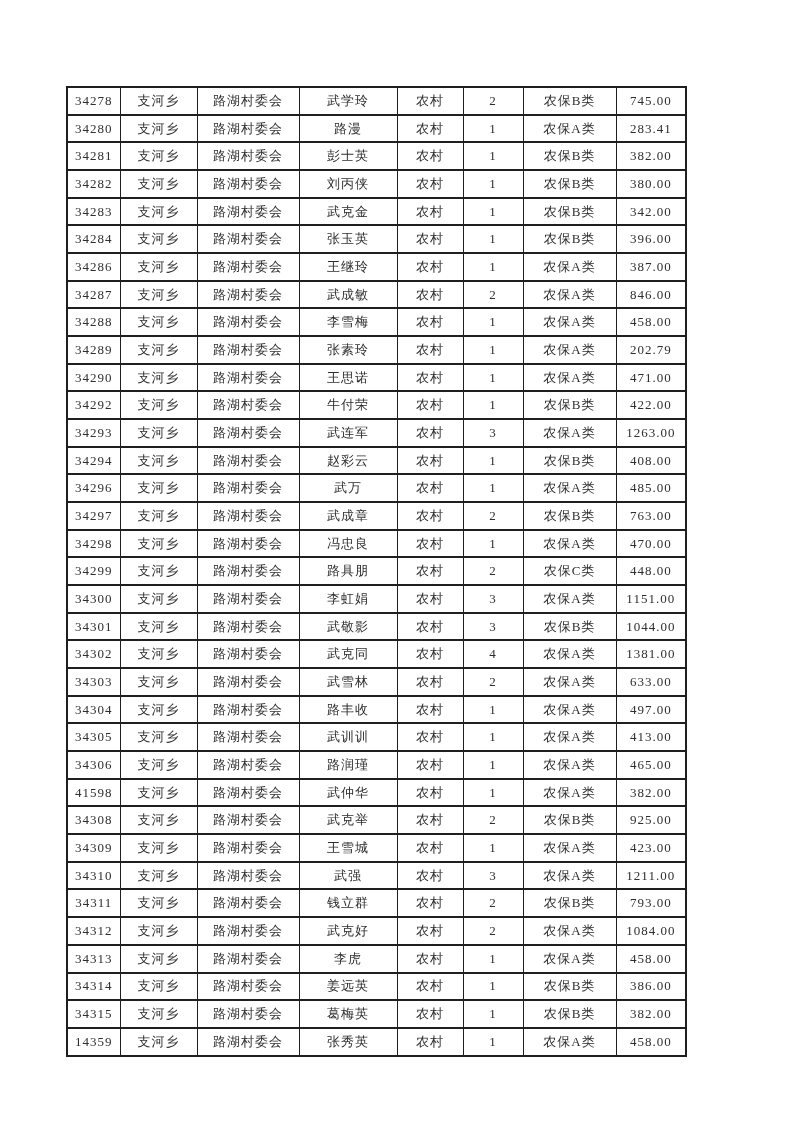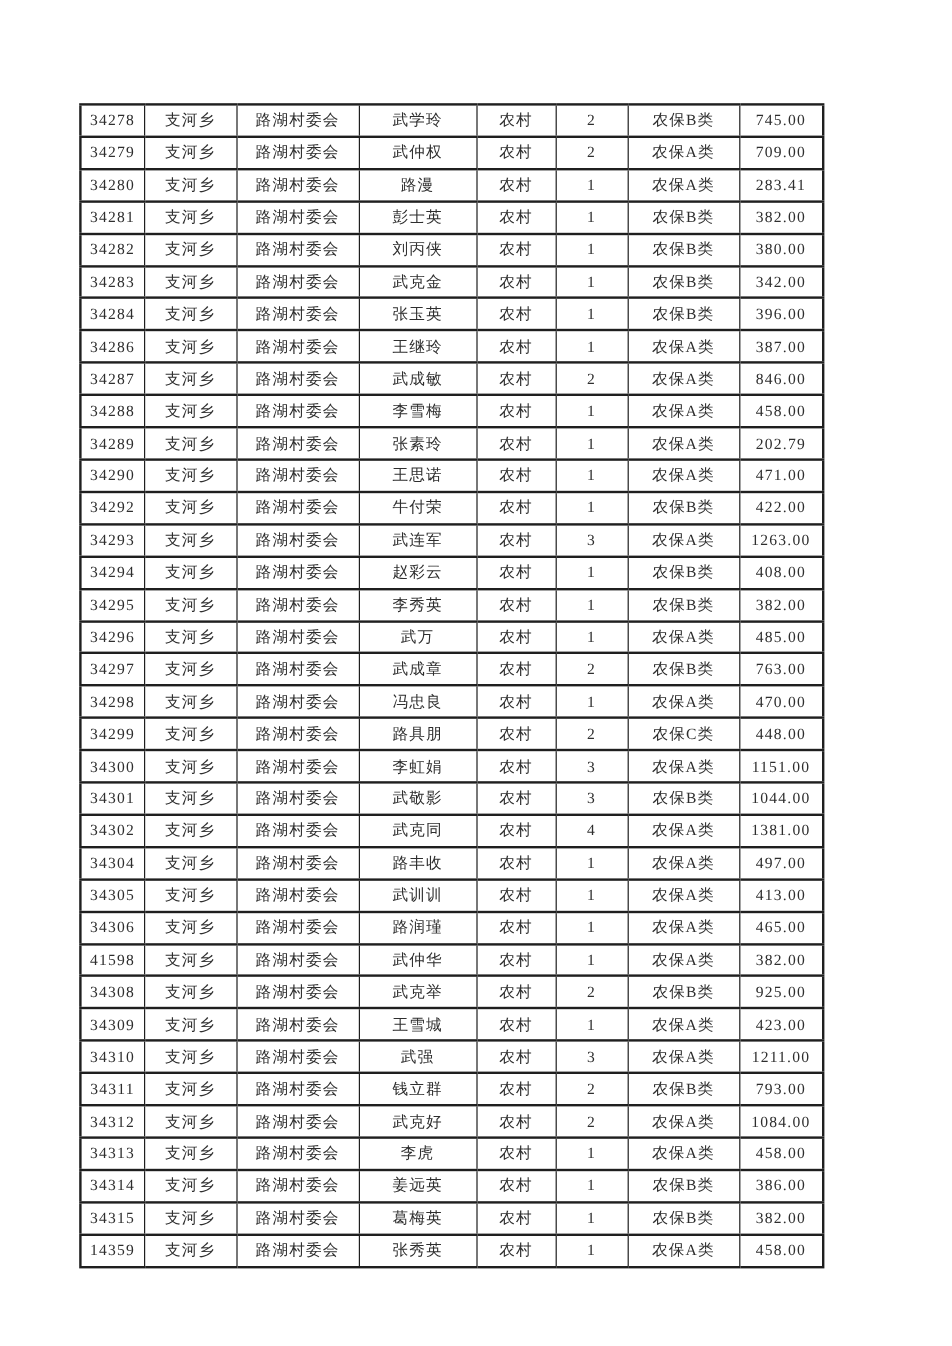--- a/index.html
+++ b/index.html
@@ -70,30 +70,20 @@
           <td class="col-id">34278</td>
           <td class="col-township">支河乡</td>
           <td class="col-village">路湖村委会</td>
           <td class="col-name">武学玲</td>
           <td class="col-residence_type">农村</td>
           <td class="col-person_count">2</td>
           <td class="col-insurance_type">农保B类</td>
           <td class="col-amount">745.00</td>
         </tr>
         <tr>
-          <td class="col-id">34279</td>
-          <td class="col-township">支河乡</td>
-          <td class="col-village">路湖村委会</td>
-          <td class="col-name">武仲权</td>
-          <td class="col-residence_type">农村</td>
-          <td class="col-person_count">2</td>
-          <td class="col-insurance_type">农保A类</td>
-          <td class="col-amount">709.00</td>
-        </tr>
-        <tr>
           <td class="col-id">34280</td>
           <td class="col-township">支河乡</td>
           <td class="col-village">路湖村委会</td>
           <td class="col-name">路漫</td>
           <td class="col-residence_type">农村</td>
           <td class="col-person_count">1</td>
           <td class="col-insurance_type">农保A类</td>
           <td class="col-amount">283.41</td>
         </tr>
         <tr>
@@ -208,30 +198,20 @@
         </tr>
         <tr>
           <td class="col-id">34294</td>
           <td class="col-township">支河乡</td>
           <td class="col-village">路湖村委会</td>
           <td class="col-name">赵彩云</td>
           <td class="col-residence_type">农村</td>
           <td class="col-person_count">1</td>
           <td class="col-insurance_type">农保B类</td>
           <td class="col-amount">408.00</td>
-        </tr>
-        <tr>
-          <td class="col-id">34295</td>
-          <td class="col-township">支河乡</td>
-          <td class="col-village">路湖村委会</td>
-          <td class="col-name">李秀英</td>
-          <td class="col-residence_type">农村</td>
-          <td class="col-person_count">1</td>
-          <td class="col-insurance_type">农保B类</td>
-          <td class="col-amount">382.00</td>
         </tr>
         <tr>
           <td class="col-id">34296</td>
           <td class="col-township">支河乡</td>
           <td class="col-village">路湖村委会</td>
           <td class="col-name">武万</td>
           <td class="col-residence_type">农村</td>
           <td class="col-person_count">1</td>
           <td class="col-insurance_type">农保A类</td>
           <td class="col-amount">485.00</td>
@@ -288,20 +268,30 @@
         </tr>
         <tr>
           <td class="col-id">34302</td>
           <td class="col-township">支河乡</td>
           <td class="col-village">路湖村委会</td>
           <td class="col-name">武克同</td>
           <td class="col-residence_type">农村</td>
           <td class="col-person_count">4</td>
           <td class="col-insurance_type">农保A类</td>
           <td class="col-amount">1381.00</td>
+        </tr>
+        <tr>
+          <td class="col-id">34303</td>
+          <td class="col-township">支河乡</td>
+          <td class="col-village">路湖村委会</td>
+          <td class="col-name">武雪林</td>
+          <td class="col-residence_type">农村</td>
+          <td class="col-person_count">2</td>
+          <td class="col-insurance_type">农保A类</td>
+          <td class="col-amount">633.00</td>
         </tr>
         <tr>
           <td class="col-id">34304</td>
           <td class="col-township">支河乡</td>
           <td class="col-village">路湖村委会</td>
           <td class="col-name">路丰收</td>
           <td class="col-residence_type">农村</td>
           <td class="col-person_count">1</td>
           <td class="col-insurance_type">农保A类</td>
           <td class="col-amount">497.00</td>

